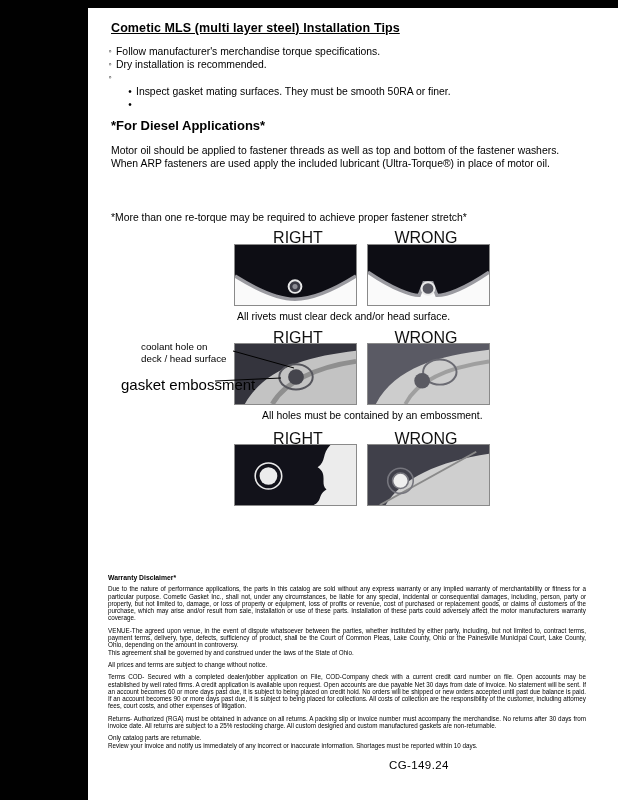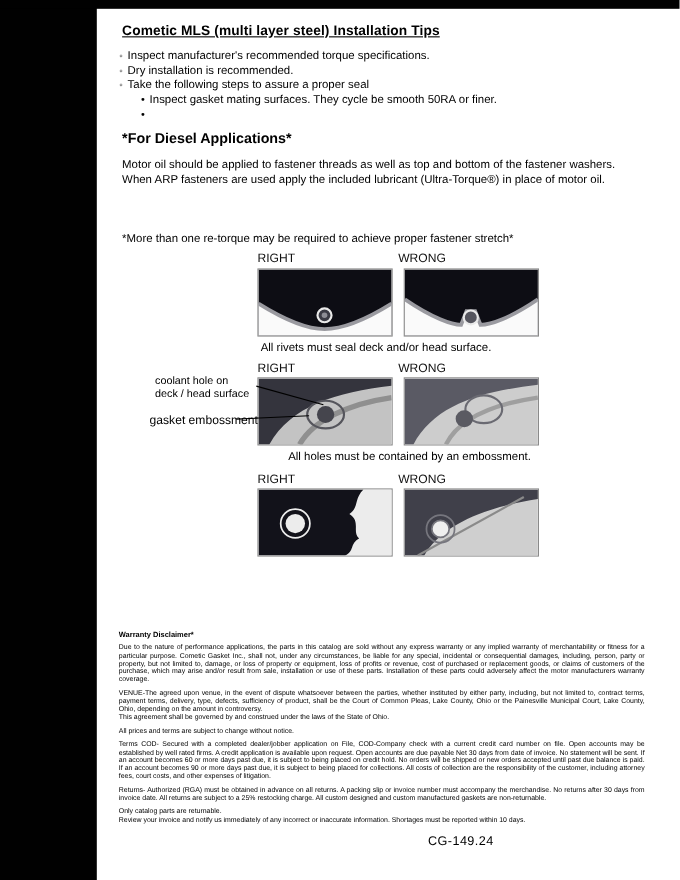--- a/index.html
+++ b/index.html
@@ -18,28 +18,28 @@
   .tip .b { flex:0 0 12px; text-align:center; font-size:9px; line-height:13.2px; }
   .tip.l2 { padding-left:20px; }
   .tip.l2 .b { font-size:10px; }
 
   .diesel-h { position:absolute; left:111px; top:118px; font-size:13px; font-weight:bold; }
   .p1 { position:absolute; left:111px; top:144px; width:474px; font-size:10.4px; line-height:13.2px; }
   .p2 { position:absolute; left:111px; top:169px; width:480px; font-size:10.4px; line-height:13.2px; }
   .note { position:absolute; left:111px; top:212px; font-size:10.4px; }
 
   .dg-labels { position:absolute; left:234px; width:256px; display:flex; }
-  .dg-labels div { flex:1; text-align:left; font-size:11px; color:#111; }
+  .dg-labels div { flex:1; text-align:center; font-size:16px; color:#111; }
   .dg-row { position:absolute; left:234px; display:flex; gap:10px; }
   .dg { width:123px; height:62px; border:1px solid #8a8a8a; background:#fff; }
   .dg svg { display:block; width:100%; height:100%; }
   .caption { position:absolute; left:237px; font-size:10.4px; line-height:12.6px; white-space:pre-line; }
 
   .ann1 { position:absolute; left:141px; top:341px; width:96px; font-size:9.8px; line-height:11.5px; white-space:pre-line; }
-  .ann2 { position:absolute; left:136px; top:376px; font-size:11px; }
+  .ann2 { position:absolute; left:121px; top:376px; font-size:15px; }
   .leader { position:absolute; left:0; top:0; width:618px; height:800px; pointer-events:none; z-index:5; }
 
   .warr { position:absolute; left:108px; top:574px; width:478px; font-size:6.3px; line-height:7.3px; }
   .warr h4 { font-size:6.8px; font-weight:bold; margin-bottom:4px; }
   .warr p { margin-bottom:5px; white-space:pre-line; text-align:justify; }
   .warr p.short { text-align:left; }
 
   .footer { position:absolute; left:389px; top:759px; font-size:11.5px; letter-spacing:0.4px; }
 </style>
 </head>
@@ -47,33 +47,32 @@
 
 <div class="page">
   <div class="bar-left"></div>
   <div class="bar-top"></div>
 
   <h1 class="title">Cometic MLS (multi layer steel) Installation Tips</h1>
 
   <div class="tips">
     <div class="tip l1">
       <span class="b">◦</span>
-      <span>Inspect manufacturer's recommended torque specifications.</span>
+      <span>Follow manufacturer's merchandise torque specifications.</span>
     </div>
     <div class="tip l1">
       <span class="b">◦</span>
       <span>Dry installation is recommended.</span>
     </div>
     <div class="tip l1">
       <span class="b">◦</span>
-      <span>Take the following steps to assure a proper seal</span>
     </div>
     <div class="tip l2">
       <span class="b">•</span>
-      <span>Inspect gasket mating surfaces.  They cycle be smooth 50RA or finer.</span>
+      <span>Inspect gasket mating surfaces.  They must be smooth 50RA or finer.</span>
     </div>
     <div class="tip l2">
       <span class="b">•</span>
     </div>
   </div>
 
   <div class="diesel-h">*For Diesel Applications*</div>
   <p class="p1">Motor oil should be applied to fastener threads as well as top and bottom of the fastener washers. When ARP fasteners are used apply the included lubricant (Ultra-Torque®) in place of motor oil.</p>
   <p class="note">*More than one re-torque may be required to achieve proper fastener stretch*</p>
 
@@ -93,21 +92,21 @@
     </div>
     <div class="dg">
       <svg viewBox="0 0 123 62" preserveAspectRatio="none">
         <rect width="123" height="62" fill="#0d0d14"></rect>
         <path d="M0,62 L0,28 C26,46 44,52 52,52 L57,39 L65,39 L70,52 C79,52 97,46 123,28 L123,62 Z" fill="#fafafa"></path>
         <path d="M0,28 C26,46 44,52 52,52 L57,39 L65,39 L70,52 C79,52 97,46 123,28" stroke="#9a9aa0" stroke-width="3.5" fill="none"></path>
         <circle cx="61" cy="45" r="6.5" fill="#55555e" stroke="#e9e9e9" stroke-width="2"></circle>
       </svg>
     </div>
   </div>
-  <div class="caption" style="top:311px;">All rivets must seal deck and/or head surface.</div>
+  <div class="caption" style="top:311px;">All rivets must clear deck and/or head surface.</div>
 
   <div class="dg-labels" style="top:329px;">
     <div>RIGHT</div>
     <div>WRONG</div>
   </div>
   <div class="dg-row" style="top:343px;">
     <div class="dg">
       <svg viewBox="0 0 123 62" preserveAspectRatio="none">
         <rect width="123" height="62" fill="#c3c3c3"></rect>
         <path d="M0,0 H123 V7 C72,13 30,26 10,62 H0 Z" fill="#34343d"></path>

